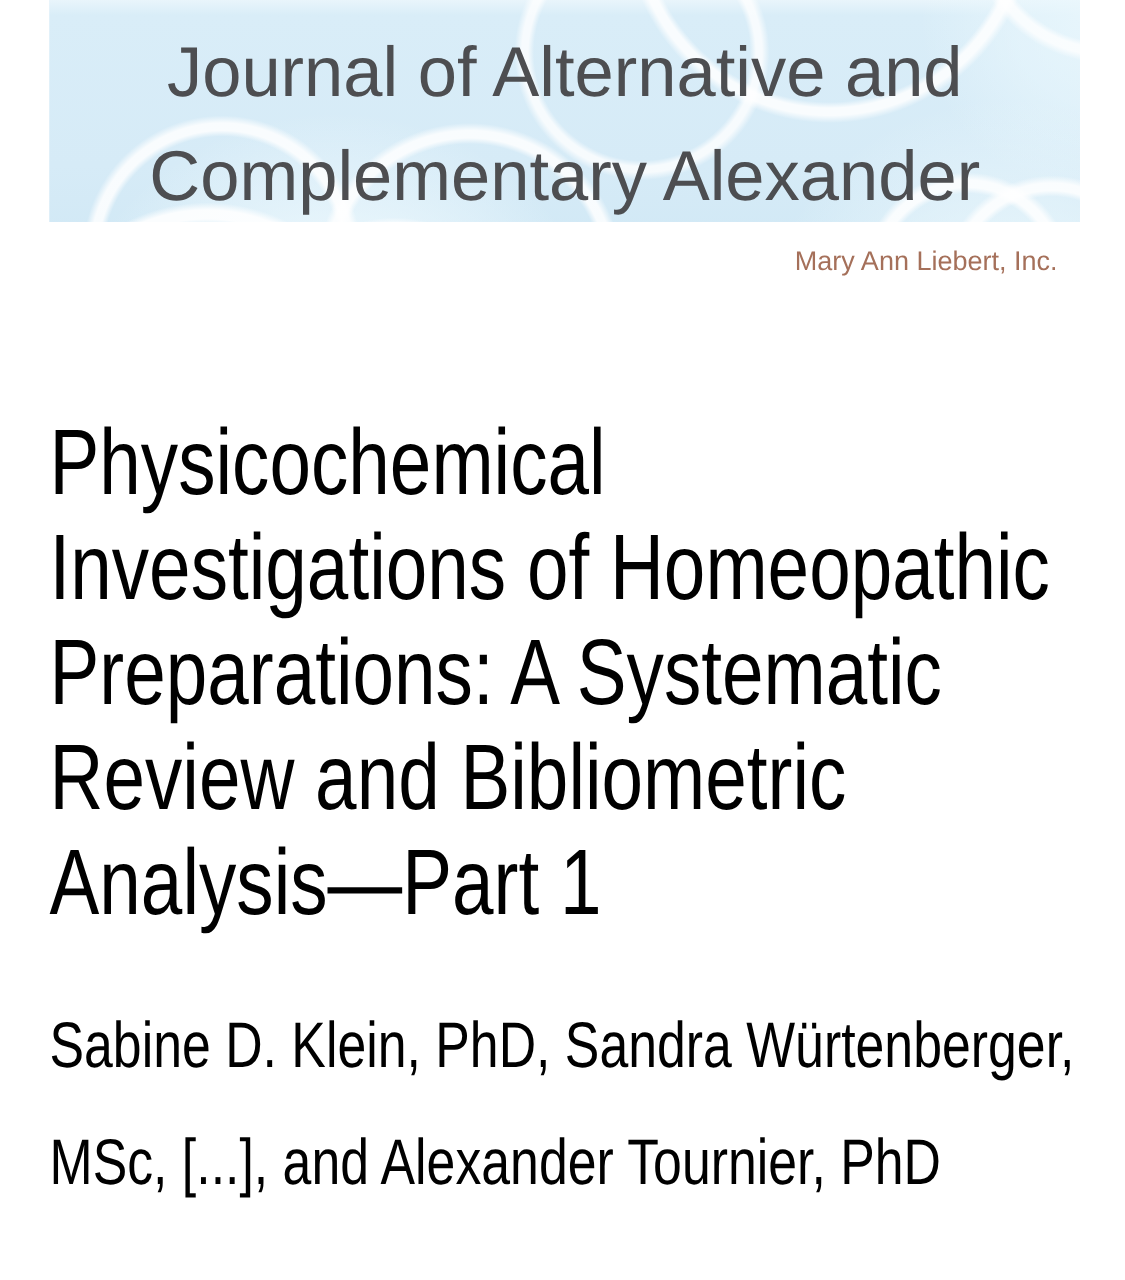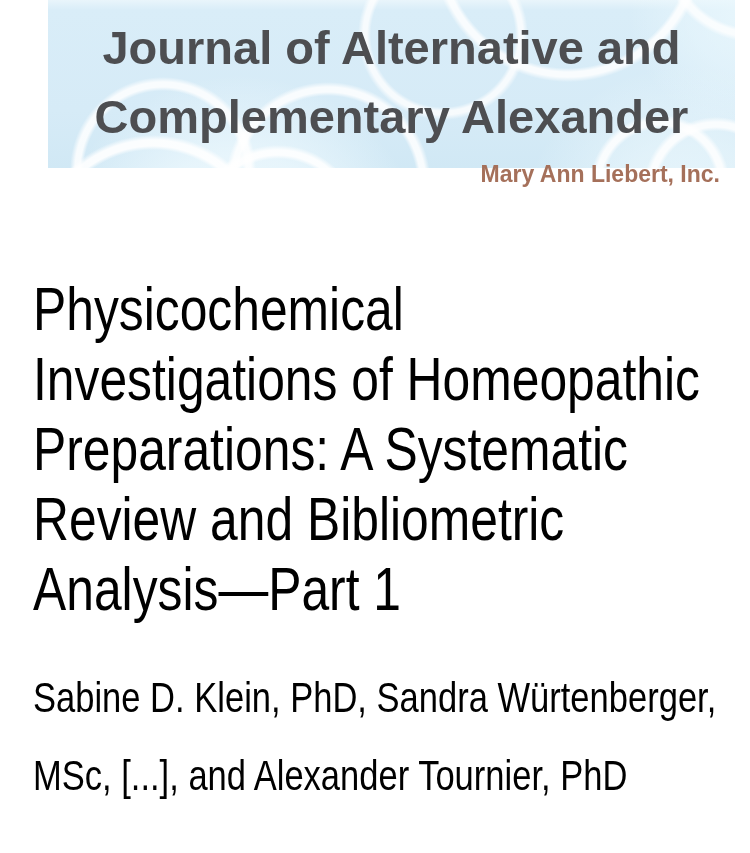--- a/index.html
+++ b/index.html
@@ -11,59 +11,58 @@
     height: 853px;
     background: #ffffff;
     overflow: hidden;
     position: relative;
     font-family: "Liberation Sans", sans-serif;
   }
 
   
   .banner {
     position: absolute;
-    left: 48px;
+    left: 33px;
     top: 0;
     width: 687px;
-    height: 168px;
+    height: 148px;
     background-image:
       
       radial-gradient(circle at 115px 170px, rgba(255,255,255,0) 79px, rgba(255,255,255,.85) 83px, rgba(255,255,255,.85) 88px, rgba(255,255,255,0) 93px),
       radial-gradient(circle at 280px 185px, rgba(255,255,255,0) 89px, rgba(255,255,255,.85) 93px, rgba(255,255,255,.85) 98px, rgba(255,255,255,0) 103px),
       radial-gradient(circle at 105px 255px, rgba(255,255,255,0) 105px, rgba(255,255,255,.9) 109px, rgba(255,255,255,.9) 115px, rgba(255,255,255,0) 120px),
       radial-gradient(circle at 230px 230px, rgba(255,255,255,0) 71px, rgba(255,255,255,.9) 75px, rgba(255,255,255,.9) 80px, rgba(255,255,255,0) 85px),
       radial-gradient(circle at 395px 35px, rgba(255,255,255,0) 72px, rgba(255,255,255,.8) 76px, rgba(255,255,255,.8) 80px, rgba(255,255,255,0) 85px),
       radial-gradient(circle at 520px -55px, rgba(255,255,255,0) 123px, rgba(255,255,255,.85) 127px, rgba(255,255,255,.85) 132px, rgba(255,255,255,0) 137px),
       radial-gradient(circle at 612px 185px, rgba(255,255,255,0) 56px, rgba(255,255,255,.85) 60px, rgba(255,255,255,.85) 65px, rgba(255,255,255,0) 70px),
       radial-gradient(circle at 668px 190px, rgba(255,255,255,0) 59px, rgba(255,255,255,.85) 63px, rgba(255,255,255,.85) 68px, rgba(255,255,255,0) 73px),
       radial-gradient(circle at 705px -50px, rgba(255,255,255,0) 78px, rgba(255,255,255,.8) 82px, rgba(255,255,255,.8) 87px, rgba(255,255,255,0) 92px),
       
       radial-gradient(circle at 190px 265px, rgba(240,250,254,.95) 0px, rgba(240,250,254,.7) 110px, rgba(240,250,254,0) 190px),
       radial-gradient(circle at 640px 235px, rgba(238,249,253,.9) 0px, rgba(238,249,253,.55) 90px, rgba(238,249,253,0) 170px),
       radial-gradient(circle at 700px 10px, rgba(235,248,253,.8) 0px, rgba(235,248,253,.5) 60px, rgba(235,248,253,0) 120px),
       
       linear-gradient(180deg, #e9f5fb 0px, #d9edf8 10px, #d6ebf7 110px, #cee7f4 198px);
     background-color: #d7ecf7;
-    font-weight: bold;
   }
 
   .journal-name {
     padding-top: 13px;
     text-align: center;
     font-size: 47px;
     line-height: 69px;
     color: #4d4e51;
     position: relative;
   }
 
   .publisher {
     margin-top: 8px;
     text-align: right;
     padding-right: 15px;
-    font-size: 23px;
+    font-size: 18px;
     line-height: 30px;
     color: #a5705a;
     position: relative;
   }
 
   
   .title {
     position: absolute;
     left: 33px;
     top: 274px;

